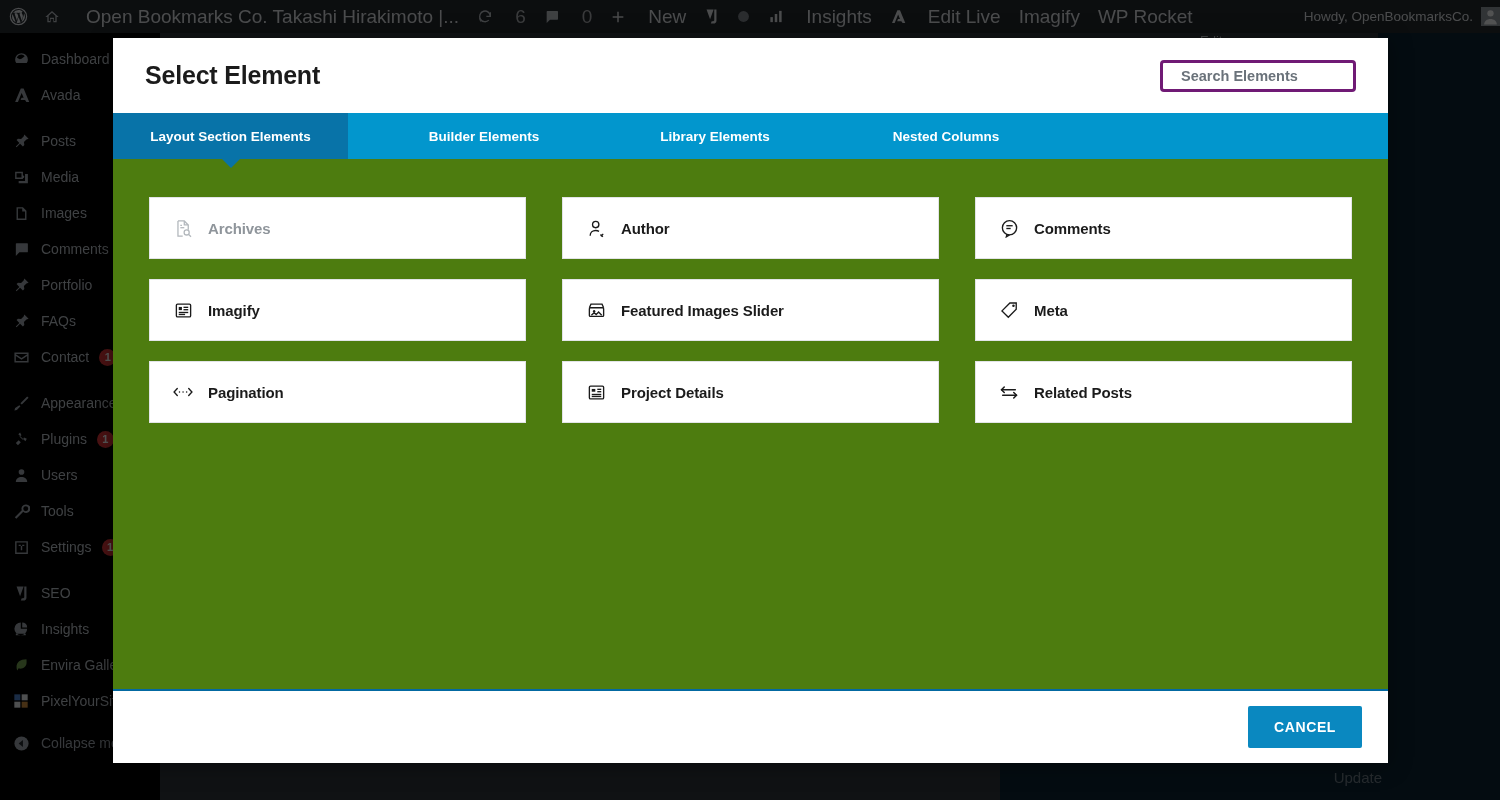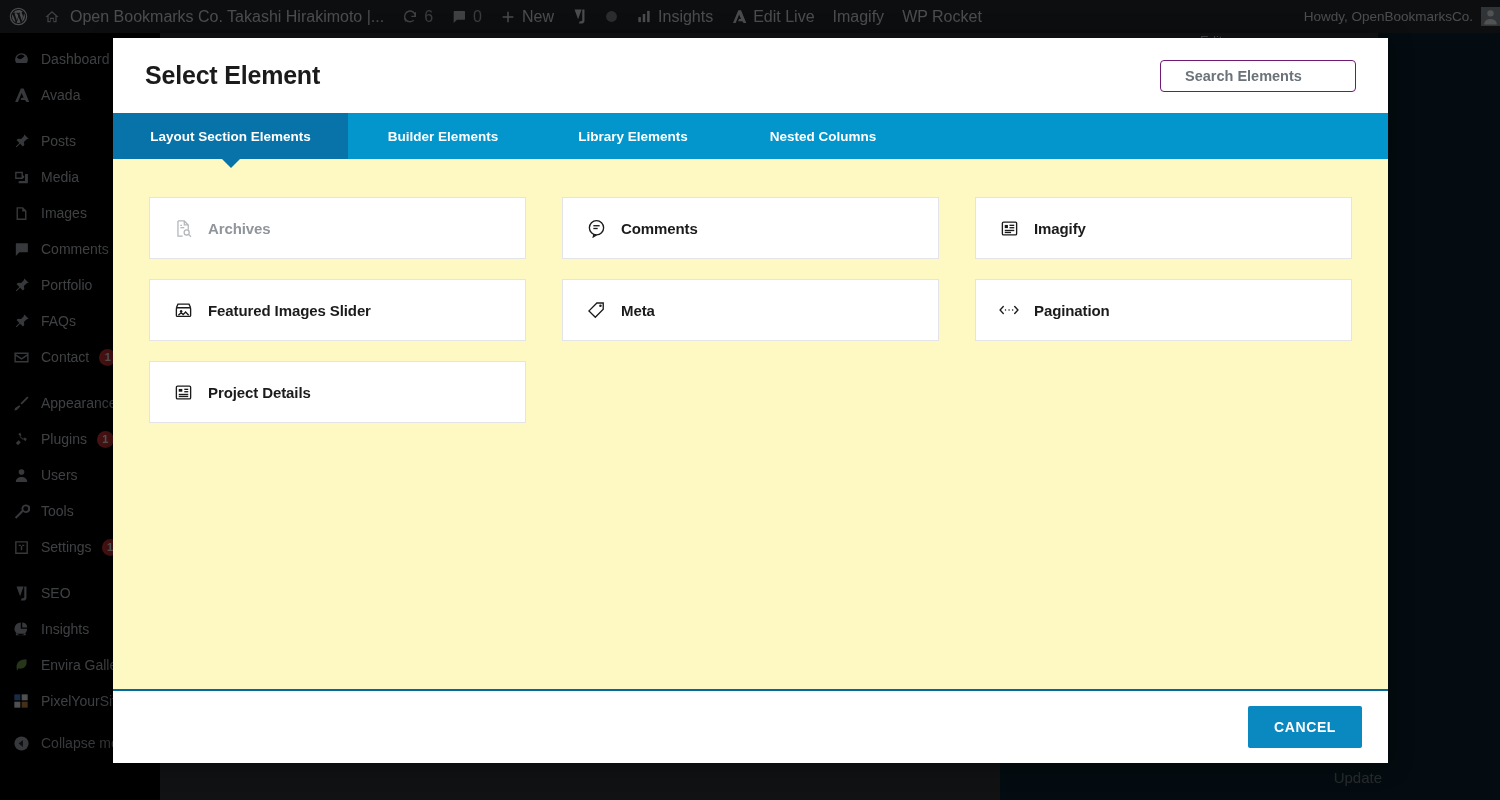--- a/index.html
+++ b/index.html
@@ -17,23 +17,23 @@
 
   
   .adminbar {
     position: absolute; top: 0; left: 0; right: 0; height: 33px;
     background: #23282d; color: #b4b9be;
     display: flex; align-items: center;
     font-size: 13px; z-index: 40;
   }
   .ab-left { display: flex; align-items: center; height: 100%; }
   .ab-item {
-    display: flex; align-items: center; gap: 6px;
+    display: flex; align-items: center; gap: 22px;
     height: 100%; padding: 0 9px; color: #d6d9dc; white-space: nowrap;
-    font-size: 16px;
+    font-size: 19px;
   }
   .ab-item.logo { padding-left: 8px; padding-right: 6px; }
   .ab-sitename { padding-left: 4px; }
   .ab-spacer { flex: 1 1 auto; }
   .ab-right { display: flex; align-items: center; height: 100%; padding-right: 0; }
   .ab-howdy { color: #d6d9dc; font-size: 13.5px; padding-right: 8px; }
   .avatar-box {
     width: 19px; height: 19px; background: #8d949c;
     display: flex; align-items: flex-end; justify-content: center; overflow: hidden;
   }
@@ -111,30 +111,31 @@
   }
   .modal-head {
     height: 75px; flex: 0 0 75px; position: relative;
     display: flex; align-items: center; padding: 0 32px;
   }
   .modal-title {
     font-size: 25px; font-weight: 700; color: #1b1b1b; letter-spacing: -.2px;
   }
   .search-wrap { margin-left: auto; }
   .search-input {
-    width: 196px; height: 32px; border: 1px solid #701a75; border-radius: 4px;
-    padding: 0 24px; font-size: 14.5px; font-weight: 600; color: #555d66;
+    width: 196px; height: 32px; border: 3px solid #701a75; border-radius: 4px;
+    padding: 0 18px; font-size: 14.5px; font-weight: 600; color: #555d66;
     font-family: "Liberation Sans", sans-serif; outline: none; background: #fff; margin-left: 28px;
   }
   .search-input::placeholder { color: #6a727a; font-weight: 600; opacity: 1; }
 
   
   .tabs {
     display: flex; height: 46px; flex: 0 0 46px; background: #0296cd;
     position: relative;
+    gap: 41px;
   }
   .tab {
     display: flex; align-items: center; justify-content: center;
     padding: 0 16px; min-width: 110px;
     color: #ffffff; font-size: 13.5px; font-weight: 600;
     position: relative; height: 100%;
   }
   .tab.t0 { width: 235px; }
   .tab.t1 { width: 190px; }
   .tab.t2 { width: 190px; }
@@ -143,21 +144,21 @@
   .tab.active::after {
     content: ""; position: absolute; left: 50%; bottom: -9px;
     transform: translateX(-50%);
     border-left: 10px solid transparent;
     border-right: 10px solid transparent;
     border-top: 10px solid #0873a8;
   }
 
   
   .modal-body {
-    flex: 1 1 auto; padding: 38px 36px 0 36px; overflow: auto; background: #fef9c3;
+    flex: 1 1 auto; padding: 38px 36px 0 36px; overflow: auto; background: #4d7c0f;
   }
   .grid {
     display: grid; grid-template-columns: repeat(3, 1fr);
     column-gap: 36px; row-gap: 20px;
   }
   .card {
     height: 62px; border: 1px solid #e2e4e7; background: #fff;
     display: flex; align-items: center; gap: 14px; padding: 0 22px;
     color: #1b1b1b;
   }
@@ -496,20 +497,31 @@
                 <line x1="8" y1="11" x2="13" y2="11"></line>
                 <circle cx="16" cy="17" r="3.2"></circle>
                 <line x1="18.4" y1="19.4" x2="21.5" y2="22.5"></line>
               </svg>
             </span>
             <span class="c-label">Archives</span>
           </div>
           <div class="card">
             <span class="c-icon">
               <svg width="19" height="19" viewBox="0 0 24 24" fill="none" stroke="currentColor" stroke-width="1.7">
+                <circle cx="11" cy="7" r="4"></circle>
+                <path d="M4 21c0-4 3.2-6.5 7-6.5 1.6 0 3 .4 4.2 1.1"></path>
+                <path d="M17 19.5l3 3"></path>
+                <path d="M20.5 18.8l-3 3"></path>
+              </svg>
+            </span>
+            <span class="c-label">Author</span>
+          </div>
+          <div class="card">
+            <span class="c-icon">
+              <svg width="19" height="19" viewBox="0 0 24 24" fill="none" stroke="currentColor" stroke-width="1.7">
                 <circle cx="12" cy="11" r="9"></circle>
                 <path d="M12 20l-4 2.5.8-3.3"></path>
                 <line x1="8" y1="8.5" x2="16" y2="8.5"></line>
                 <line x1="8" y1="12" x2="13.5" y2="12"></line>
               </svg>
             </span>
             <span class="c-label">Comments</span>
           </div>
           <div class="card">
             <span class="c-icon">
@@ -562,20 +574,31 @@
                 <rect x="3" y="4" width="18" height="16" rx="1.5"></rect>
                 <rect x="6" y="7.5" width="4.5" height="3.5" fill="currentColor" stroke="none"></rect>
                 <line x1="13" y1="8" x2="18" y2="8"></line>
                 <line x1="13" y1="11" x2="18" y2="11"></line>
                 <line x1="6" y1="14.5" x2="18" y2="14.5"></line>
                 <line x1="6" y1="17" x2="18" y2="17"></line>
               </svg>
             </span>
             <span class="c-label">Project Details</span>
           </div>
+          <div class="card">
+            <span class="c-icon">
+              <svg width="20" height="19" viewBox="0 0 24 24" fill="none" stroke="currentColor" stroke-width="1.9" stroke-linecap="round" stroke-linejoin="round">
+                <polyline points="6,5 2.5,8.5 6,12"></polyline>
+                <line x1="2.5" y1="8.5" x2="20" y2="8.5"></line>
+                <polyline points="18,12 21.5,15.5 18,19"></polyline>
+                <line x1="21.5" y1="15.5" x2="4" y2="15.5"></line>
+              </svg>
+            </span>
+            <span class="c-label">Related Posts</span>
+          </div>
         </div>
     </div>
 
     <div class="modal-foot">
       <button class="cancel-btn">CANCEL</button>
     </div>
   </div>
 
 </div>
 

